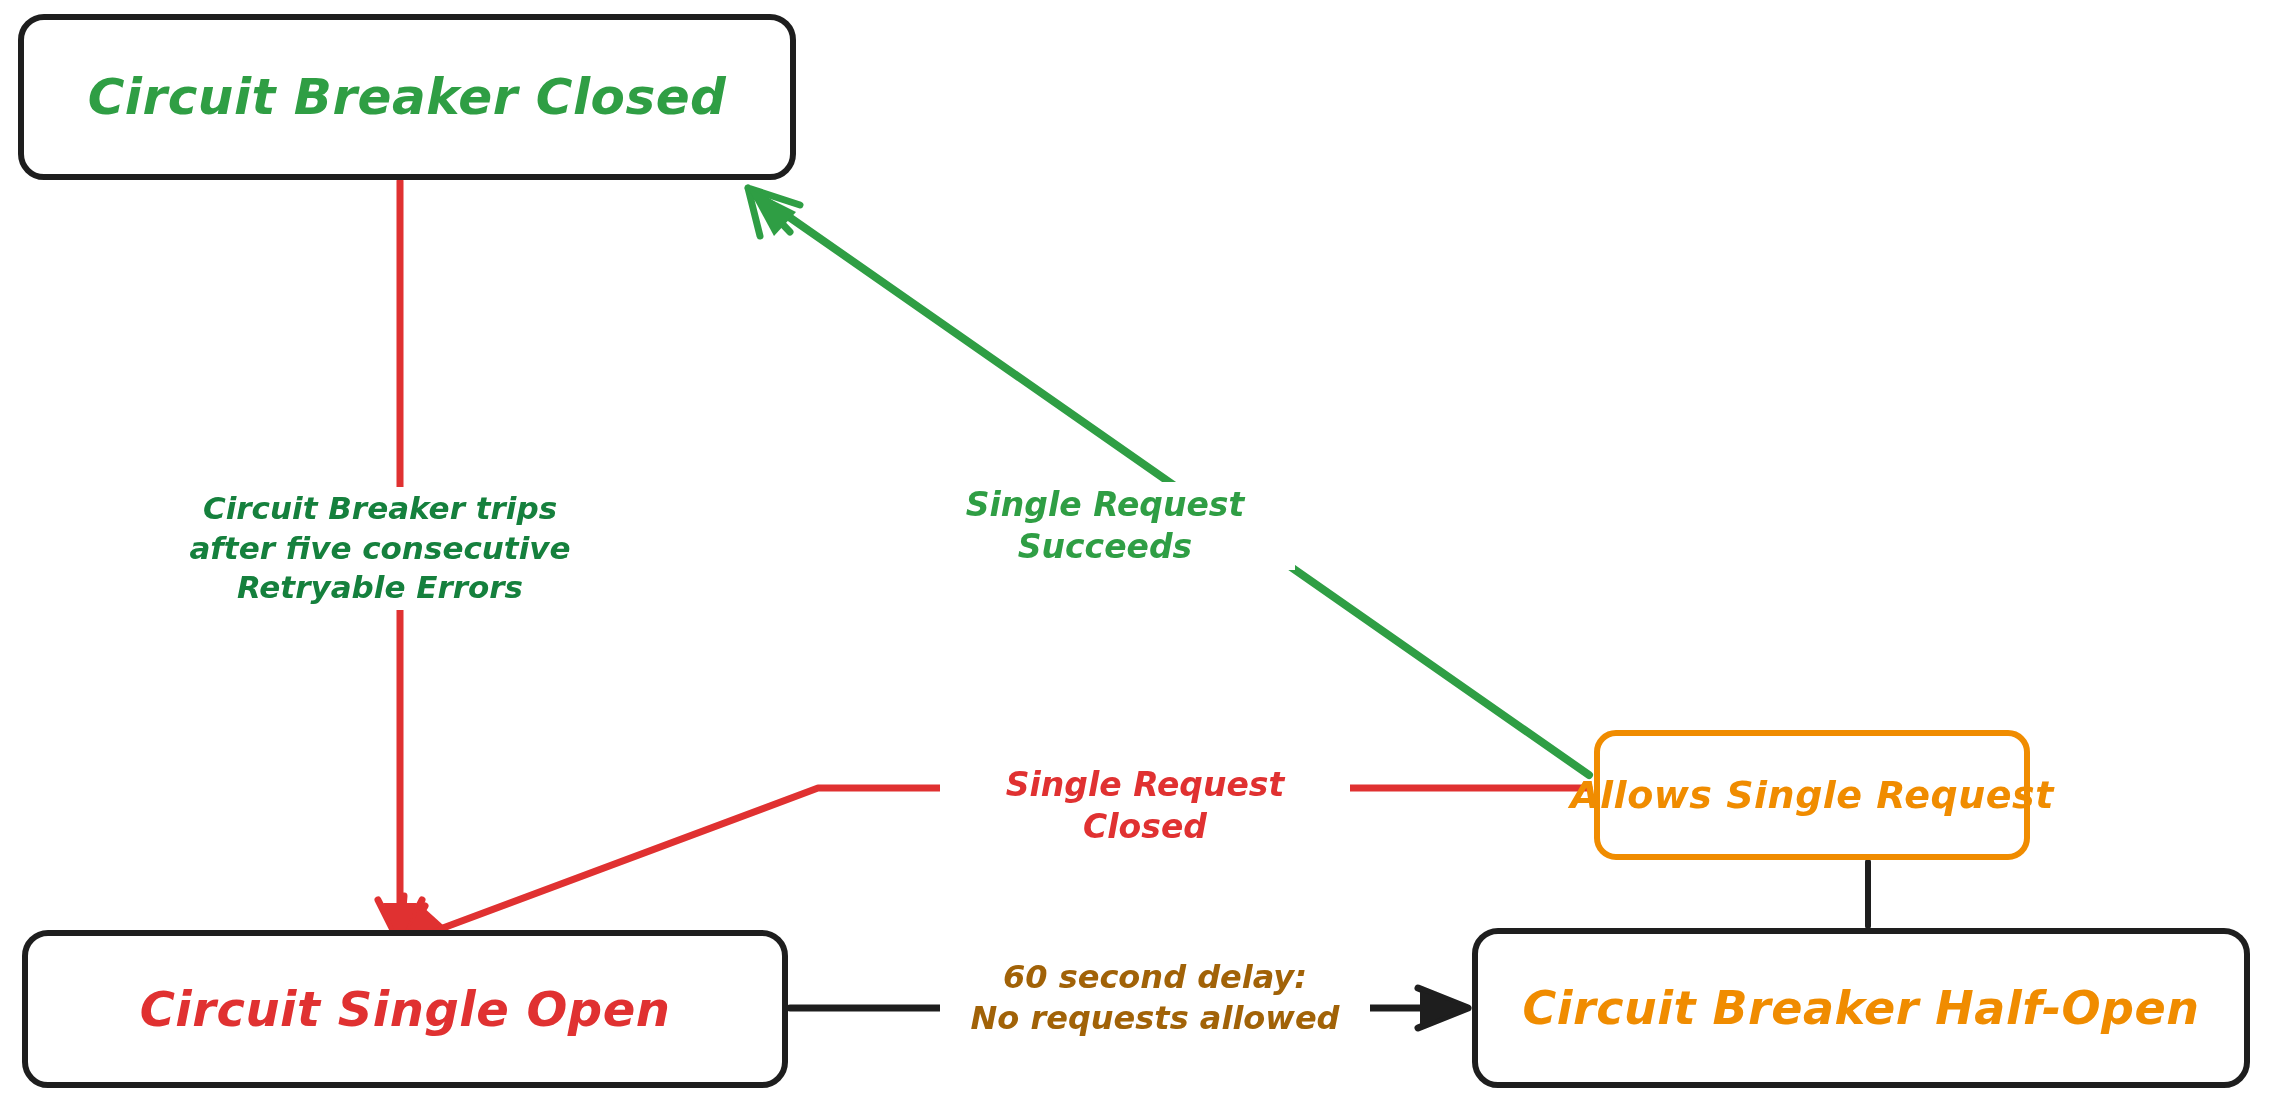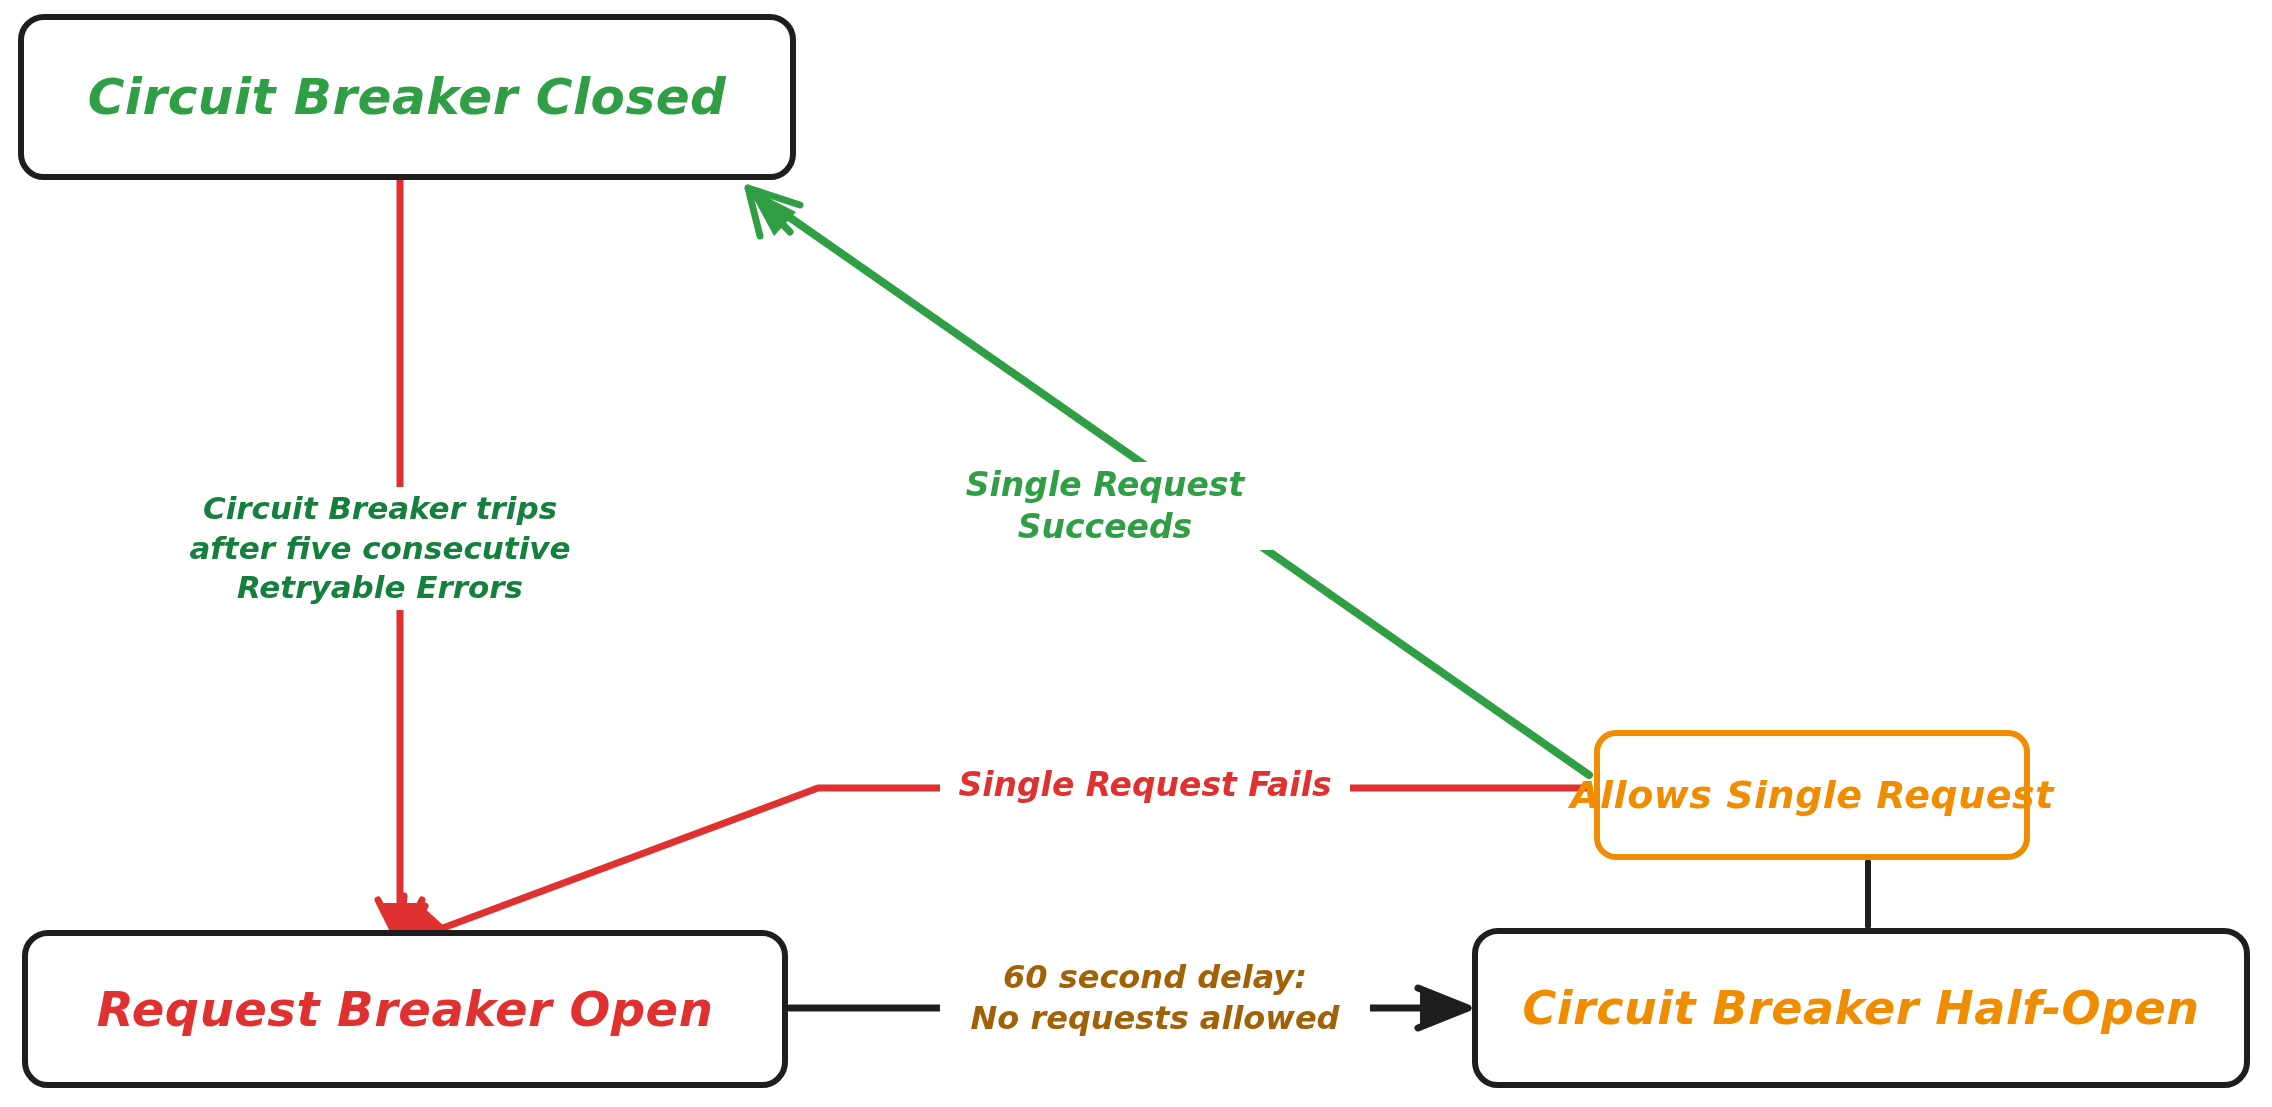--- a/index.html
+++ b/index.html
@@ -89,35 +89,35 @@
     <g>
       <path d="M 1868 862 L 1868 926" stroke="#1e1e1e" stroke-width="6" fill="none" stroke-linecap="round"></path>
     </g>
   </svg>
 
   <div class="node-box" style="left:18px; top:14px; width:778px; height:166px; border-width:6px; border-color:#1e1e1e;">
     <span class="node-label" style="color:#2f9e44; font-size:50px;text-align:right;">Circuit Breaker Closed</span>
   </div>
 
   <div class="node-box" style="left:22px; top:930px; width:766px; height:158px; border-width:6px; border-color:#1e1e1e;">
-    <span class="node-label" style="color:#e03131; font-size:48px;">Request Breaker Open</span>
+    <span class="node-label" style="color:#e03131; font-size:48px;">Circuit Single Open</span>
   </div>
 
   <div class="node-box" style="left:1594px; top:730px; width:436px; height:130px; border-width:6px; border-color:#f08c00; border-radius:22px;">
     <span class="node-label" style="color:#f08c00; font-size:38px;">Allows Single Request</span>
   </div>
 
   <div class="node-box" style="left:1472px; top:928px; width:778px; height:160px; border-width:6px; border-color:#1e1e1e;">
     <span class="node-label" style="color:#f08c00; font-size:46px;">Circuit Breaker Half-Open</span>
   </div>
 
   <div class="edge-label" style="left:170px; top:487px; width:420px; color:#15803d; font-size:31px;">Circuit Breaker trips
 after five consecutive
 Retryable Errors</div>
 
-  <div class="edge-label" style="left:915px; top:462px; width:380px; color:#2f9e44; font-size:33px;">Single Request Succeeds</div>
+  <div class="edge-label" style="left:915px; top:482px; width:380px; color:#2f9e44; font-size:33px;">Single Request Succeeds</div>
 
-  <div class="edge-label" style="left:940px; top:762px; width:410px; color:#e03131; font-size:33px;">Single Request Fails</div>
+  <div class="edge-label" style="left:940px; top:762px; width:410px; color:#e03131; font-size:33px;">Single Request Closed</div>
 
   <div class="edge-label" style="left:940px; top:955px; width:430px; color:#a16207; font-size:32px;">60 second delay:
 No requests allowed</div>
 
 </div>
 
 </body></html>

